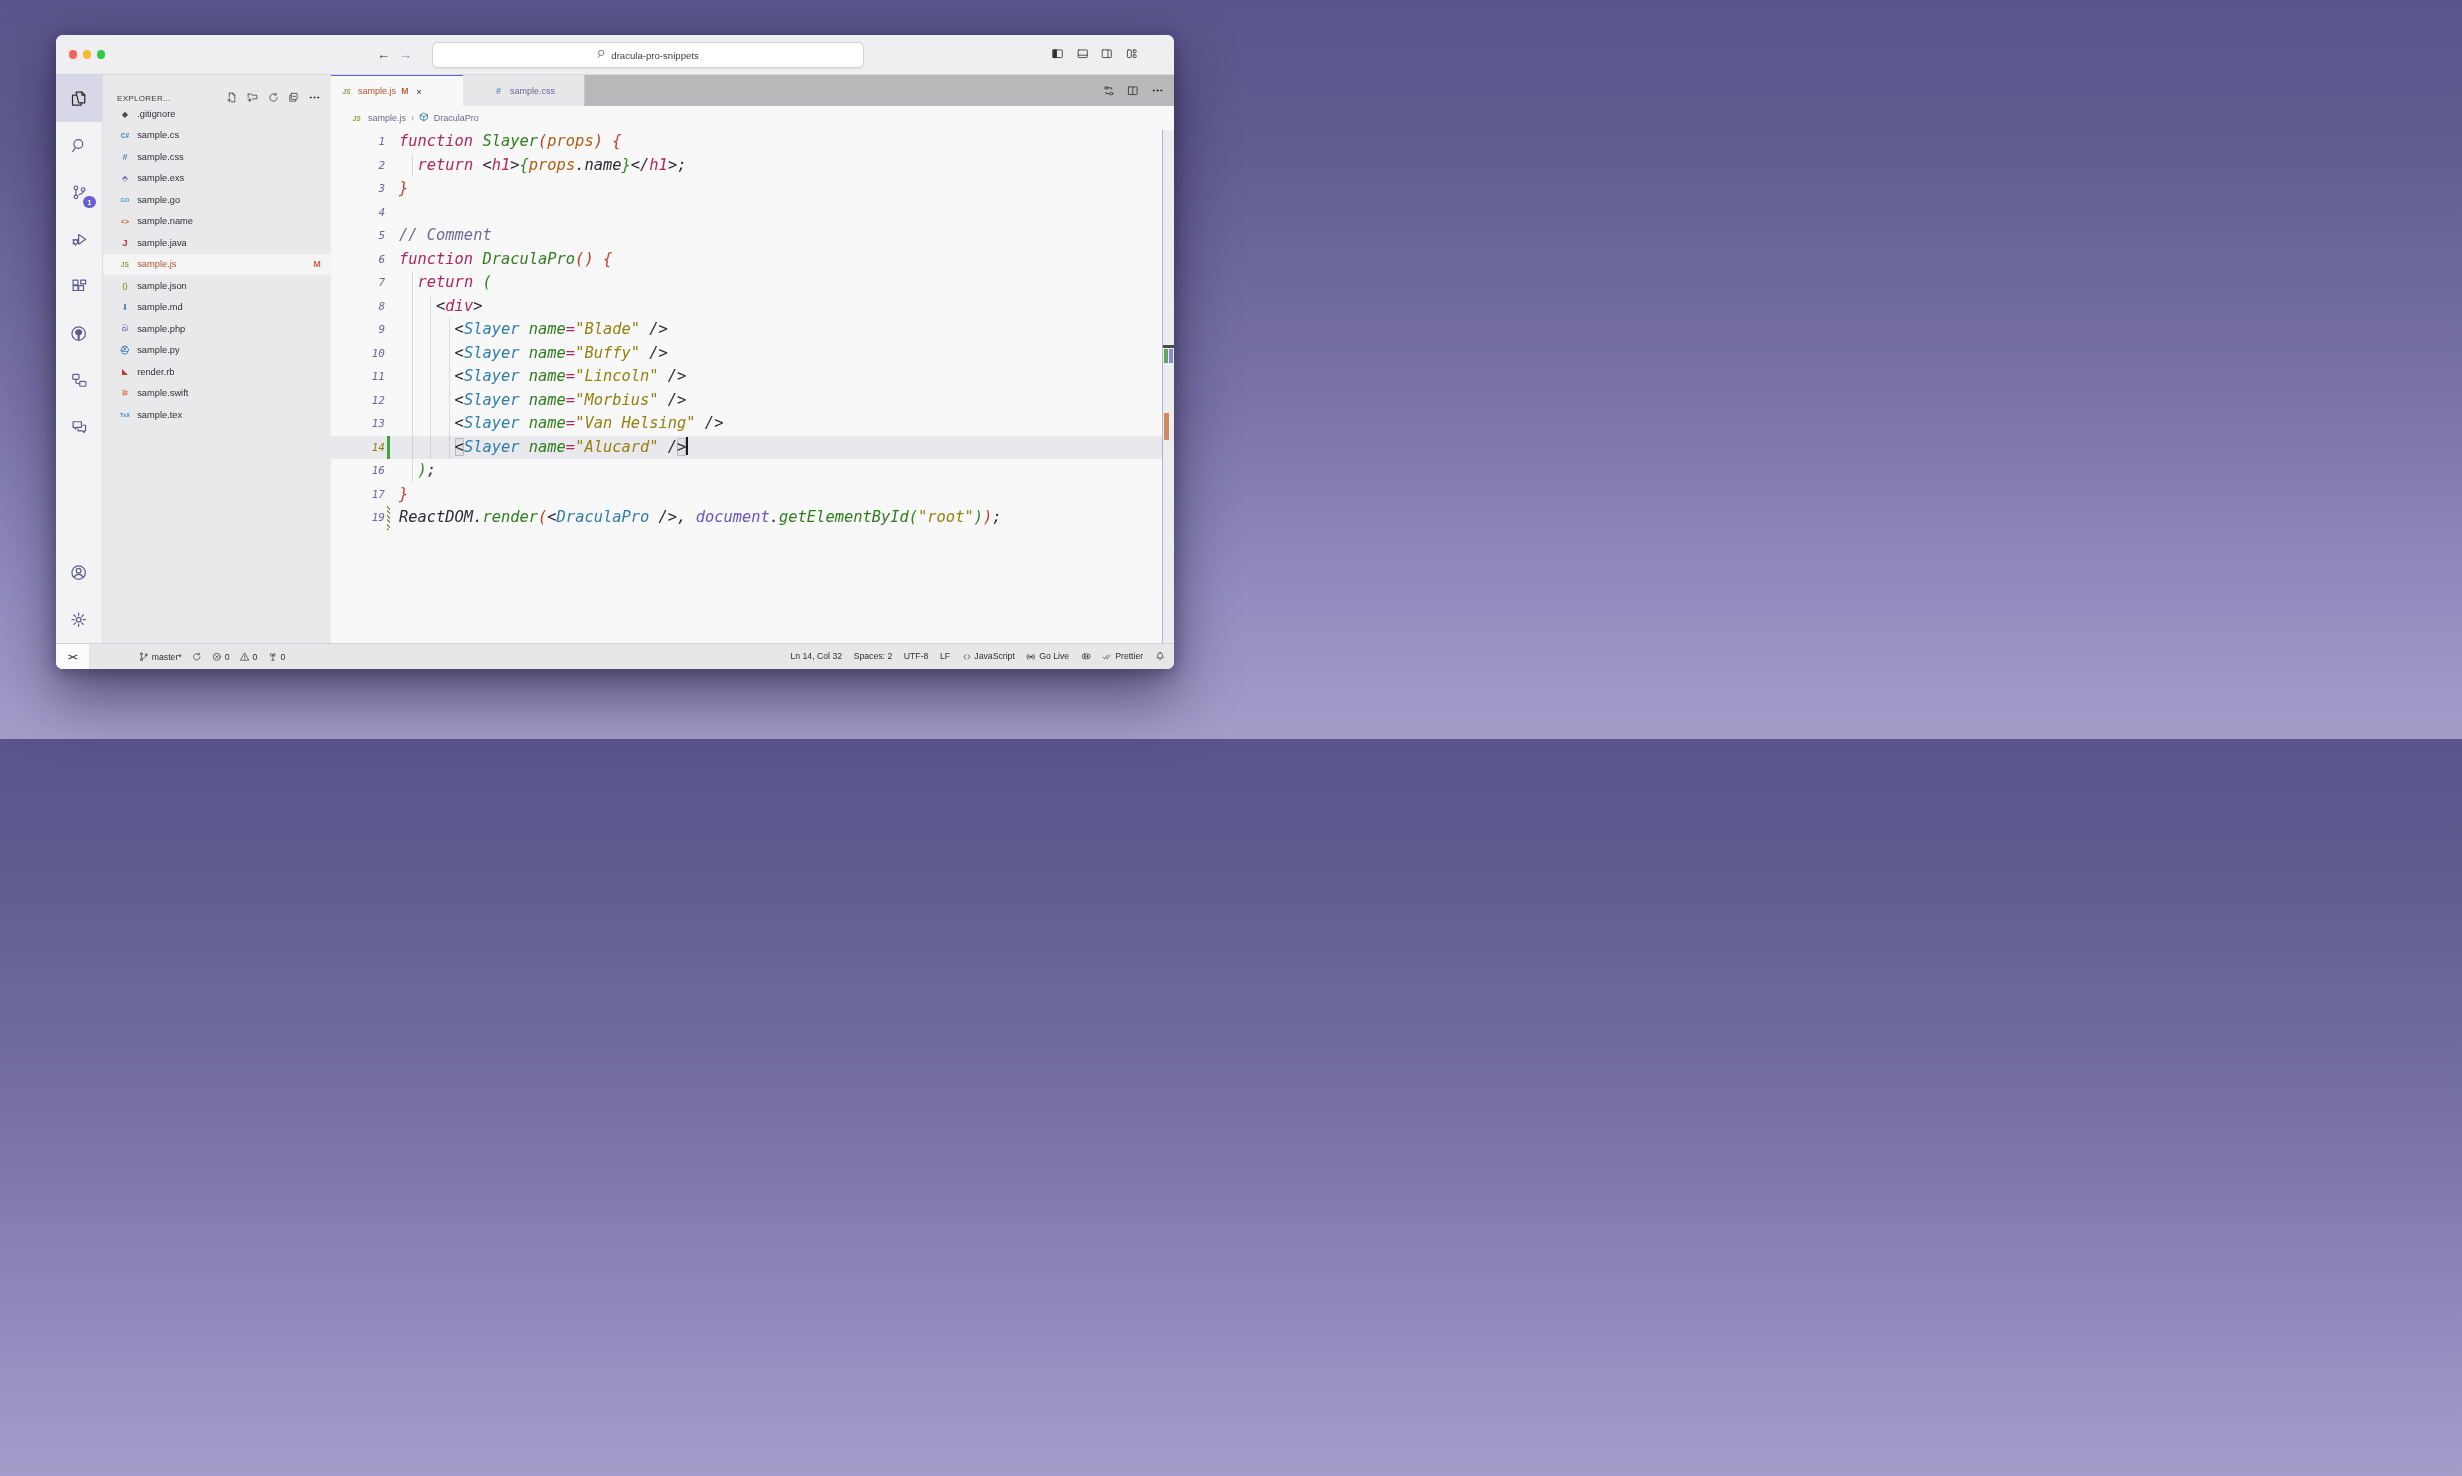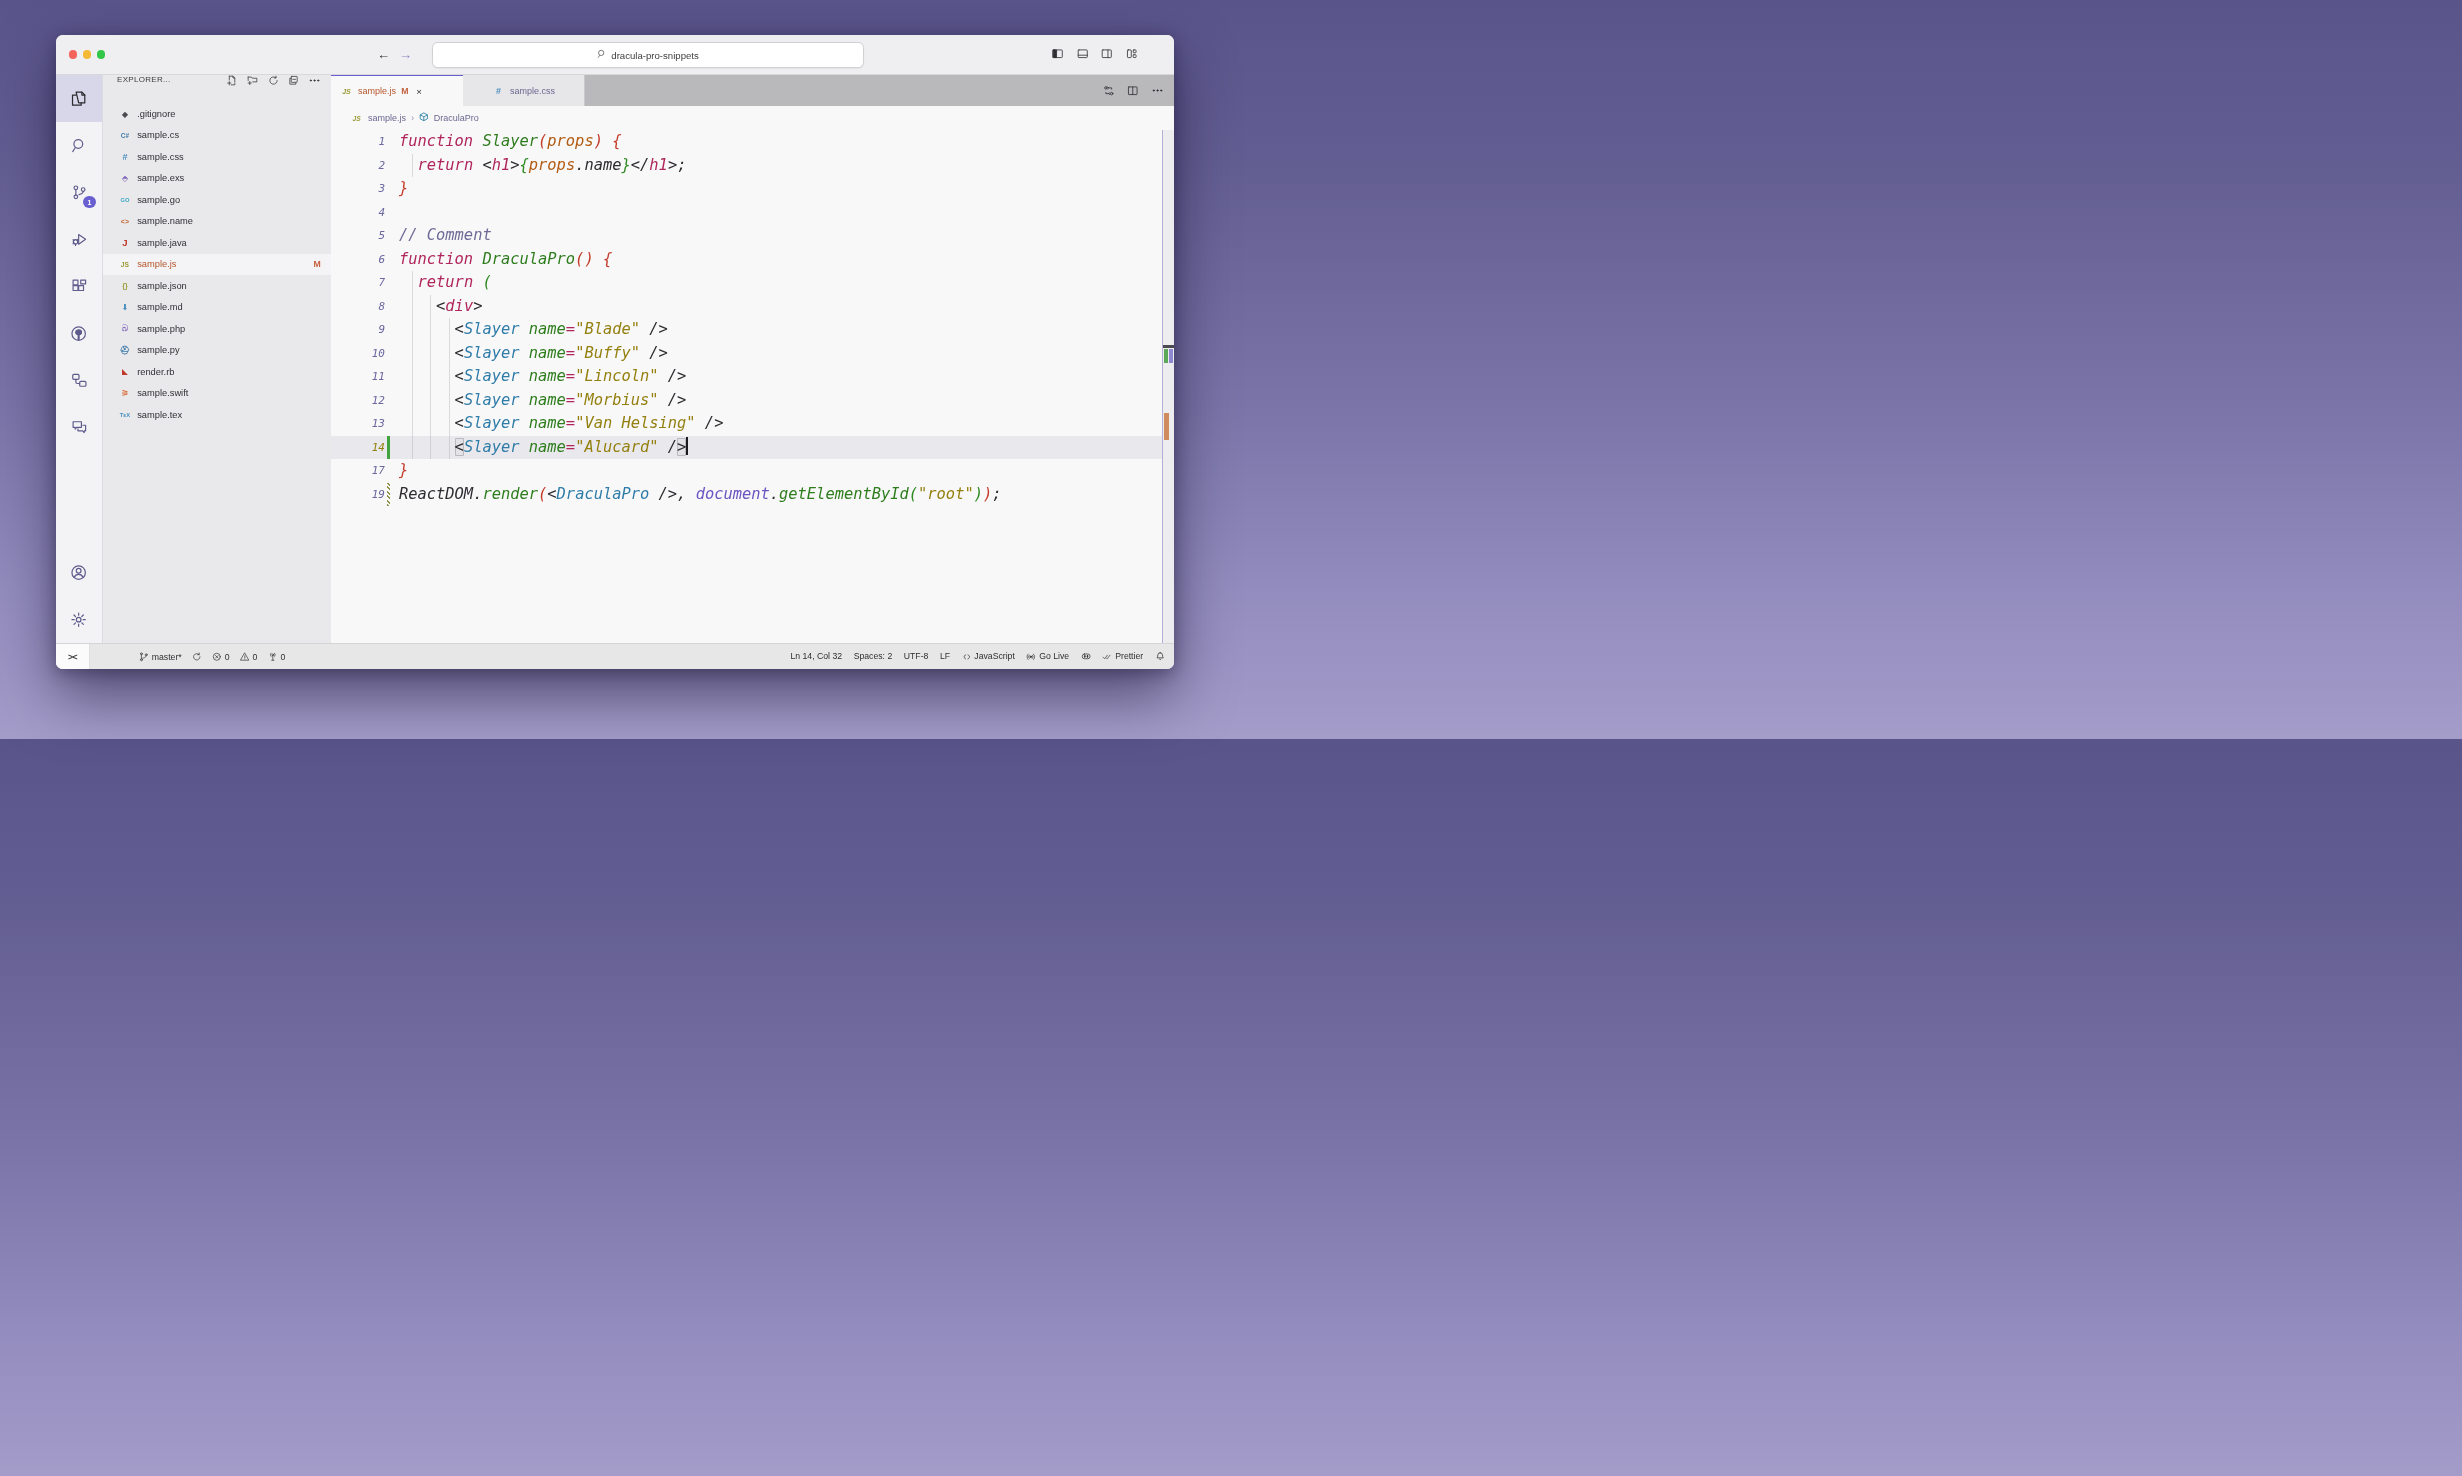--- a/index.html
+++ b/index.html
@@ -26,21 +26,21 @@
   
   .main{flex:1;display:flex;min-height:0;}
   .activitybar{width:46px;background:#f3f3f5;border-right:0.6px solid #dddce0;display:flex;flex-direction:column;align-items:center;flex:none;}
   .ab-item{width:46px;height:47px;display:flex;align-items:center;justify-content:center;position:relative;color:#5f5b8c;}
   .ab-item.active{background:#d8d6e9;color:#2b2b30;}
   .ab-badge{position:absolute;right:6.4px;bottom:7.7px;min-width:12.2px;height:12.2px;border-radius:6.4px;background:#6a5fd0;
             color:#fff;font-size:7px;font-weight:bold;display:flex;align-items:center;justify-content:center;}
   .ab-spacer{flex:1;}
   
   .sidebar{width:228px;background:#e9e9eb;flex:none;display:flex;flex-direction:column;}
-  .sb-header{height:28px;display:flex;align-items:flex-start;padding:0 11px 0 14px;}
+  .sb-header{height:28px;display:flex;align-items:flex-end;padding:0 11px 0 14px;}
   .sb-title{font-size:8px;letter-spacing:0.3px;color:#3c3c40;}
   .sb-tools{margin-left:auto;display:flex;gap:9.6px;align-items:center;color:#3a3a3e;}
   .filelist{flex:1;}
   .filerow{height:21.5px;display:flex;align-items:center;padding:0 6.4px 0 15.4px;gap:5.8px;font-size:9.3px;color:#303036;}
   .filerow.selected{background:#f4f4f6;}
   .filerow.selected .fname{color:#b5552a;}
   .ficon{width:13px;flex:none;display:flex;align-items:center;justify-content:center;font-weight:bold;}
   .fbadge{margin-left:auto;color:#c4603c;font-size:8.7px;font-weight:bold;padding-right:3.8px;}
   
   .editor{flex:1;display:flex;flex-direction:column;min-width:0;position:relative;background:#f8f8f9;}
@@ -397,20 +397,21 @@
           <div class="line"><span class="ln">5</span><span class="ctext"><span class="cm">// Comment</span></span></div>
           <div class="line"><span class="ln">6</span><span class="ctext"><span class="kw">function</span><span class="pl"> </span><span class="fn">DraculaPro</span><span class="b1">(</span><span class="b1">)</span><span class="pl"> </span><span class="b1">{</span></span></div>
           <div class="line"><span class="ln">7</span><span class="guide" style="left: 81px;"></span><span class="ctext"><span class="pl">  </span><span class="kw">return</span><span class="pl"> </span><span class="b2">(</span></span></div>
           <div class="line"><span class="ln">8</span><span class="guide" style="left: 81px;"></span><span class="guide" style="left: 99px;"></span><span class="ctext"><span class="pl">    &lt;</span><span class="tag">div</span><span class="pl">&gt;</span></span></div>
           <div class="line"><span class="ln">9</span><span class="guide" style="left: 81px;"></span><span class="guide" style="left: 99px;"></span><span class="guide" style="left: 118px;"></span><span class="ctext"><span class="pl">      &lt;</span><span class="comp">Slayer</span><span class="pl"> </span><span class="attr">name</span><span class="op">=</span><span class="str">"Blade"</span><span class="pl"> /&gt;</span></span></div>
           <div class="line"><span class="ln">10</span><span class="guide" style="left: 81px;"></span><span class="guide" style="left: 99px;"></span><span class="guide" style="left: 118px;"></span><span class="ctext"><span class="pl">      &lt;</span><span class="comp">Slayer</span><span class="pl"> </span><span class="attr">name</span><span class="op">=</span><span class="str">"Buffy"</span><span class="pl"> /&gt;</span></span></div>
           <div class="line"><span class="ln">11</span><span class="guide" style="left: 81px;"></span><span class="guide" style="left: 99px;"></span><span class="guide" style="left: 118px;"></span><span class="ctext"><span class="pl">      &lt;</span><span class="comp">Slayer</span><span class="pl"> </span><span class="attr">name</span><span class="op">=</span><span class="str">"Lincoln"</span><span class="pl"> /&gt;</span></span></div>
           <div class="line"><span class="ln">12</span><span class="guide" style="left: 81px;"></span><span class="guide" style="left: 99px;"></span><span class="guide" style="left: 118px;"></span><span class="ctext"><span class="pl">      &lt;</span><span class="comp">Slayer</span><span class="pl"> </span><span class="attr">name</span><span class="op">=</span><span class="str">"Morbius"</span><span class="pl"> /&gt;</span></span></div>
           <div class="line"><span class="ln">13</span><span class="guide" style="left: 81px;"></span><span class="guide" style="left: 99px;"></span><span class="guide" style="left: 118px;"></span><span class="ctext"><span class="pl">      &lt;</span><span class="comp">Slayer</span><span class="pl"> </span><span class="attr">name</span><span class="op">=</span><span class="str">"Van Helsing"</span><span class="pl"> /&gt;</span></span></div>
           <div class="line current"><span class="ln">14</span><span class="chg solid"></span><span class="guide" style="left: 81px;"></span><span class="guide" style="left: 99px;"></span><span class="guide" style="left: 118px;"></span><span class="ctext"><span class="pl">      </span><span class="mb">&lt;</span><span class="comp">Slayer</span><span class="pl"> </span><span class="attr">name</span><span class="op">=</span><span class="str">"Alucard"</span><span class="pl"> /</span><span class="mb">&gt;</span><span class="cursor"></span></span></div>
+          <div class="line"><span class="ln">16</span><span class="guide" style="left: 81px;"></span><span class="ctext"><span class="pl">  </span><span class="b2">)</span><span class="pl">;</span></span></div>
           <div class="line"><span class="ln">17</span><span class="ctext"><span class="b1">}</span></span></div>
           <div class="line"><span class="ln">19</span><span class="chg hatch"></span><span class="ctext"><span class="pl">ReactDOM</span><span class="pl">.</span><span class="fn">render</span><span class="b1">(</span><span class="pl">&lt;</span><span class="comp">DraculaPro</span><span class="pl"> /&gt;</span><span class="pl">, </span><span class="vr">document</span><span class="pl">.</span><span class="fn">getElementById</span><span class="b2">(</span><span class="str">"root"</span><span class="b2">)</span><span class="b1">)</span><span class="pl">;</span></span></div>
         </div>
       <div class="overview" id="overview">
           <div class="ov-mark" style="top: 215px; left: 0px; width: 11px; height: 2.6px; background: rgb(74, 74, 80);"></div>
           <div class="ov-mark" style="top: 219px; left: 0.6px; width: 4.5px; height: 13.5px; background: rgb(91, 168, 90);"></div>
           <div class="ov-mark" style="top: 219px; left: 5.8px; width: 4.5px; height: 13.5px; background: rgb(143, 135, 207);"></div>
           <div class="ov-mark" style="top: 283px; left: 0.6px; width: 5.1px; height: 27px; background: rgb(207, 138, 94);"></div>
         </div>
     </div>

